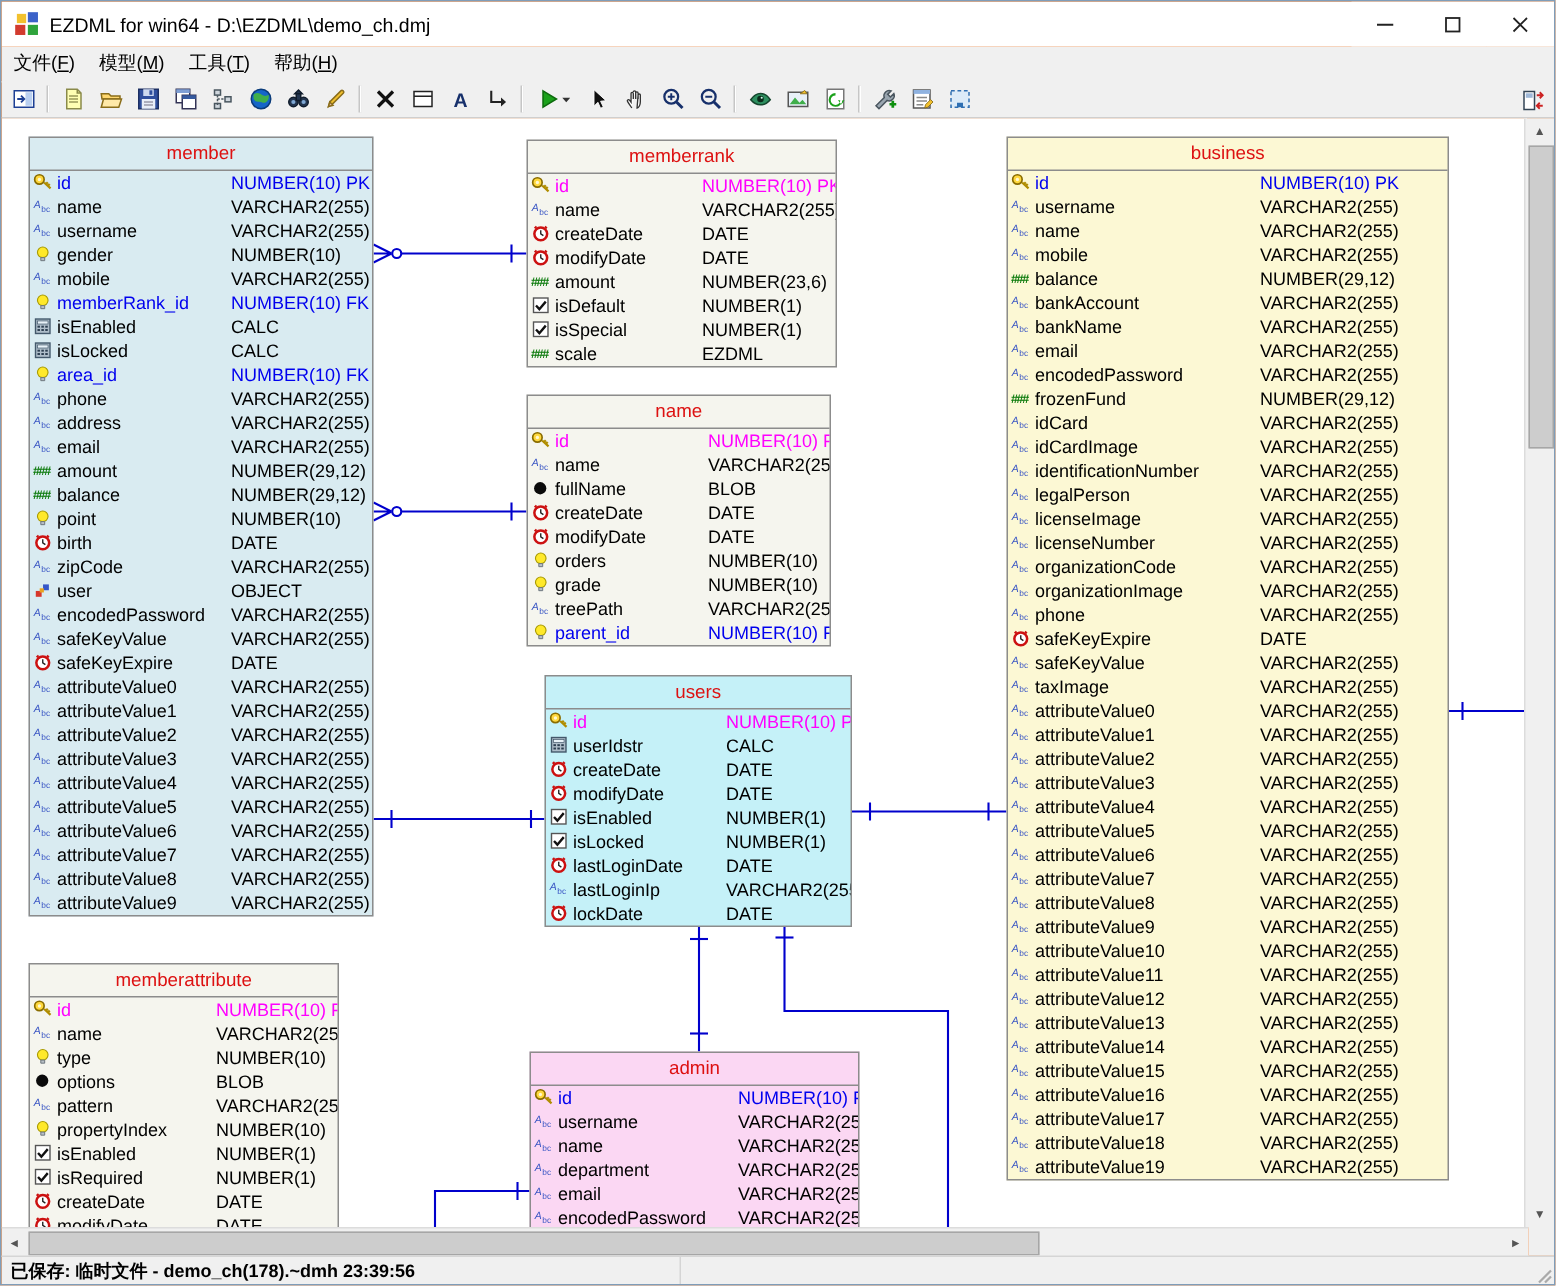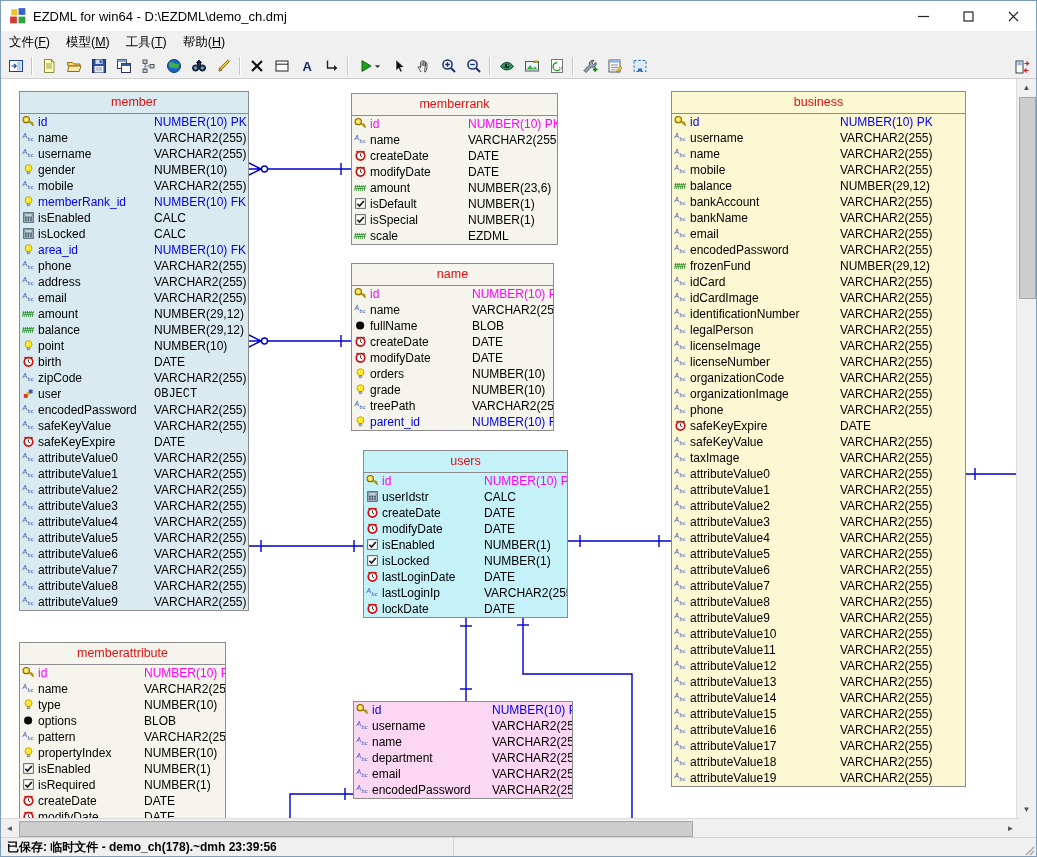--- a/index.html
+++ b/index.html
@@ -569,21 +569,21 @@
           </div>
           <div class="row c-k">
             <span class="ico">
               <svg viewBox="0 0 14 14">
                 <rect x="2" y="7.5" width="4.2" height="4.2" fill="#d6372b"></rect>
                 <rect x="7.2" y="2.8" width="4.2" height="4.2" fill="#3657c8"></rect>
                 <rect x="4.8" y="5.6" width="3" height="3" fill="#e9a21f"></rect>
               </svg>
             </span>
             <span class="fname">user</span>
-            <span class="ftype" style="left: 134px; font-family: Liberation Mono, monospace;">OBJECT</span>
+            <span class="ftype" style="left: 134px;">OBJECT</span>
           </div>
           <div class="row c-k">
             <span class="ico">
               <svg viewBox="0 0 14 14">
                 <text x="0.5" y="8" font-size="7.5" font-style="italic" fill="#3a56c4">A</text>
                 <text x="6" y="11" font-size="6" fill="#3a56c4">bc</text>
               </svg>
             </span>
             <span class="fname">encodedPassword</span>
             <span class="ftype" style="left: 134px;">VARCHAR2(255)</span>
@@ -989,20 +989,21 @@
                 <path d="M2.6 3.4 4 2.2M11.4 3.4 10 2.2" stroke="#cc1111" stroke-width="1.4"></path>
                 <circle cx="7" cy="7.4" r="4.6" fill="#fff" stroke="#cc1111" stroke-width="1.8"></circle>
                 <path d="M7 4.8V7.4l1.9 1.3" stroke="#222" stroke-width="1" fill="none"></path>
               </svg>
             </span>
             <span class="fname">lockDate</span>
             <span class="ftype" style="left: 120px;">DATE</span>
           </div>
         </div>
         <div class="tbl" style="left: 344px; top: 622px; width: 220px; background: rgb(251, 215, 243);">
+          <div class="tbl-h">admin</div>
           <div class="row c-b">
             <span class="ico">
               <svg viewBox="0 0 14 14">
                 <path d="M8 7.2 12.6 11.4 M10.6 9.6 12 8.2 M9.2 8.4 10.6 7" stroke="#b08d00" stroke-width="1.6" fill="none"></path>
                 <circle cx="4.6" cy="5" r="3.4" fill="#ffd83d" stroke="#8a6d00" stroke-width="1.2"></circle>
                 <circle cx="4.6" cy="5" r="1.2" fill="#fff8d0"></circle>
               </svg>
             </span>
             <span class="fname">id</span>
             <span class="ftype" style="left: 138px;">NUMBER(10) PK</span>

